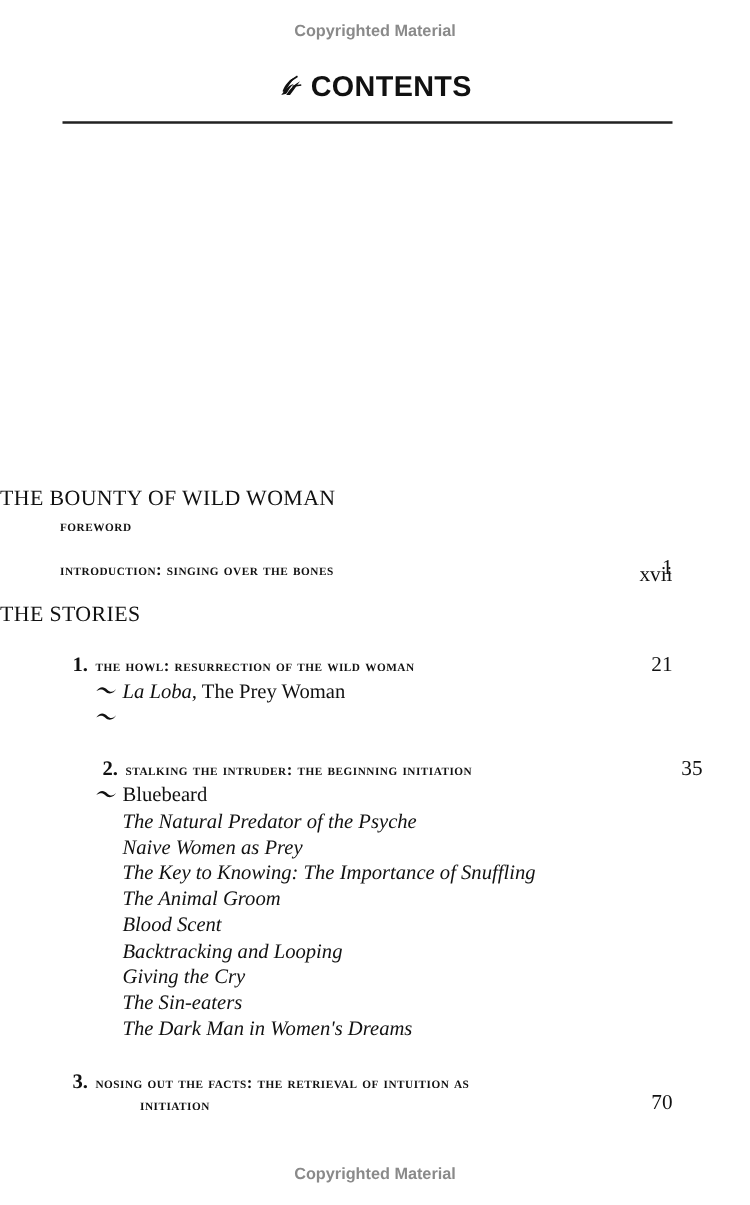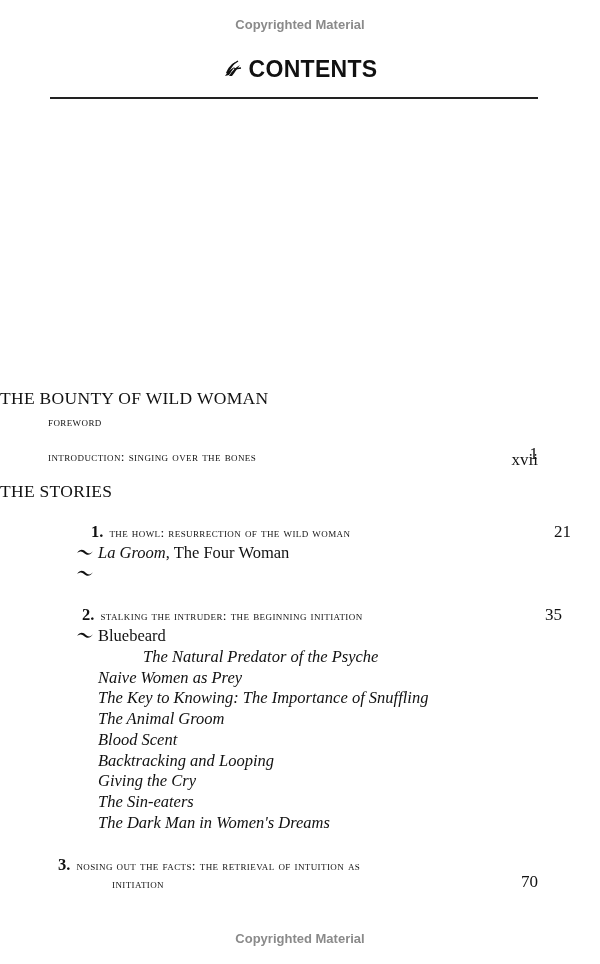--- a/index.html
+++ b/index.html
@@ -6,21 +6,21 @@
     body { width: 600px; height: 964px; position: relative; overflow: hidden;
            font-family: "Liberation Serif", "DejaVu Serif", serif; color: #111; }
     .abs { position: absolute; }
     .watermark { font-family: "Liberation Sans", "DejaVu Sans", sans-serif; color: #8a8a8a;
                  font-size: 13px; font-weight: bold; letter-spacing: 0; width: 600px; text-align: center; left: 0; }
     .title { left: 0; width: 600px; text-align: center; top: 56px; font-family: "Liberation Sans", "DejaVu Sans", sans-serif;
              font-size: 23px; font-weight: bold; letter-spacing: 0.3px; }
     .title .orn { display: inline-block; width: 20px; height: 20px; vertical-align: -2px; margin-right: 6px; }
     .rule { left: 50px; top: 97px; width: 488px; height: 2px; background: #222; }
     .section-head { left: 0; width: 600px; text-align: left; font-size: 17.5px; letter-spacing: 0.3px; }
-    .sc { font-variant: small-caps; text-transform: lowercase; font-weight: normal; font-size: 13.5px; letter-spacing: 0.4px; }
+    .sc { font-variant: small-caps; text-transform: lowercase; font-weight: bold; font-size: 13.5px; letter-spacing: 0.4px; }
     .row { left: 48px; width: 490px; }
     .pnum { position: absolute; right: 0; font-size: 17px; font-weight: bold; }
     .chap { left: 58px; width: 480px; font-size: 16.5px; }
     .chap .num { font-weight: bold; font-size: 16.5px; margin-right: 6px; }
     .chap .pnum { right: 0; }
     .sub { left: 76px; font-size: 16.5px; }
     .sub .swash { display: inline-block; width: 18px; height: 10px; vertical-align: 1px; margin-right: 4px; }
     .it { left: 98px; font-style: italic; font-size: 16.5px; }
     .cont { left: 112px; text-align: center; }
   </style>
@@ -47,45 +47,45 @@
   <span class="pnum" style="font-weight:normal;top:-2px;margin-top:40px;">xvii</span>
 </div>
 
 <div class="abs row" style="top:447px;">
   <span class="sc">INTRODUCTION: SINGING OVER THE BONES</span>
   <span class="pnum" style="font-weight:normal;top:-3px;">1</span>
 </div>
 
 <div class="abs section-head" style="top:481px;">THE STORIES</div>
 
-<div class="abs chap" style="top:522px;margin-left:33px;">
+<div class="abs chap" style="top:522px;">
   <span class="num">1.</span><span class="sc">THE HOWL: RESURRECTION OF THE WILD WOMAN</span>
   <span class="pnum" style="font-weight:normal;">21</span>
 </div>
 <div class="abs sub" style="top:543px;">
   <svg class="swash" viewBox="0 0 18 10">
       <path d="M1 6 C4 2 7 2 10 5 C12 7 15 7 17 4 C15 8 11 9 8 6 C6 4 4 4 1 6 Z" fill="#111"></path>
-    </svg><i>La Groom</i><span>, The Four Woman</span>
+    </svg><i>La Loba</i><span>, The Prey Woman</span>
 </div>
 <div class="abs sub" style="top:564px;">
   <svg class="swash" viewBox="0 0 18 10">
       <path d="M1 6 C4 2 7 2 10 5 C12 7 15 7 17 4 C15 8 11 9 8 6 C6 4 4 4 1 6 Z" fill="#111"></path>
     </svg>
 </div>
 
 <div class="abs chap" style="top:605px;margin-left:24px;">
   <span class="num">2.</span><span class="sc">STALKING THE INTRUDER: THE BEGINNING INITIATION</span>
   <span class="pnum" style="font-weight:normal;">35</span>
 </div>
 <div class="abs sub" style="top:626px;">
   <svg class="swash" viewBox="0 0 18 10">
       <path d="M1 6 C4 2 7 2 10 5 C12 7 15 7 17 4 C15 8 11 9 8 6 C6 4 4 4 1 6 Z" fill="#111"></path>
     </svg><span>Bluebeard</span>
 </div>
-<div class="abs it" style="top:647px;margin-left:45px;">The Natural Predator of the Psyche</div>
+<div class="abs it" style="top:647px;">The Natural Predator of the Psyche</div>
 <div class="abs it" style="top:668px;">Naive Women as Prey</div>
 <div class="abs it" style="top:688px;">The Key to Knowing: The Importance of Snuffling</div>
 <div class="abs it" style="top:709px;">The Animal Groom</div>
 <div class="abs it" style="top:730px;">Blood Scent</div>
 <div class="abs it" style="top:751px;">Backtracking and Looping</div>
 <div class="abs it" style="top:771px;text-align:right;">Giving the Cry</div>
 <div class="abs it" style="top:792px;text-align:center;">The Sin-eaters</div>
 <div class="abs it" style="top:813px;">The Dark Man in Women's Dreams</div>
 
 <div class="abs chap" style="top:855px;">

